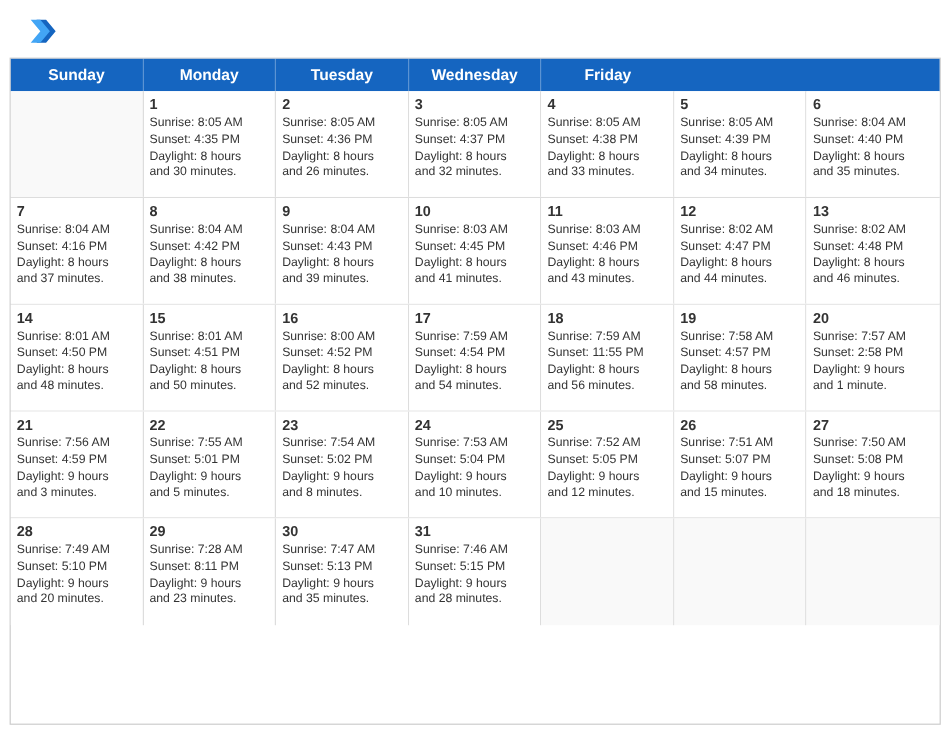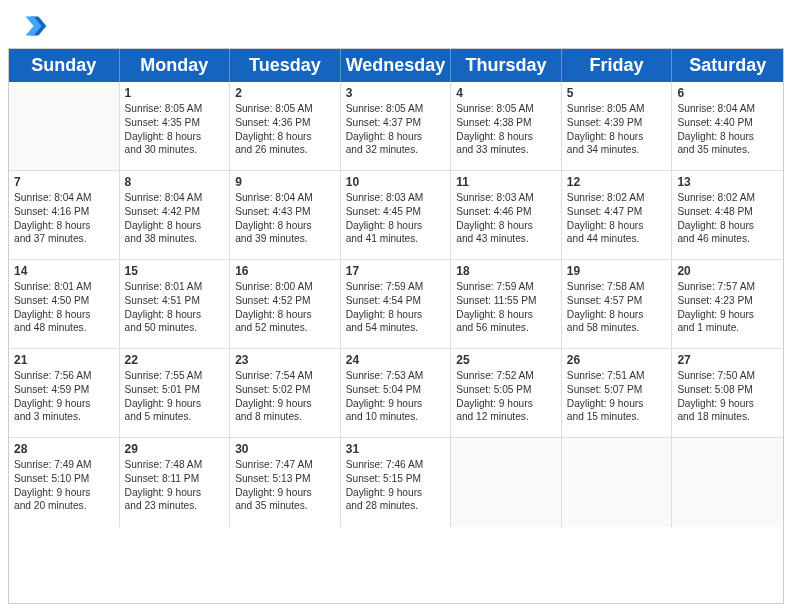--- a/index.html
+++ b/index.html
@@ -58,21 +58,21 @@
       border: 1px solid #ccc;
       margin: 0 8px 8px 8px;
     }
     .cal-header {
       display: grid;
       grid-template-columns: repeat(7, 1fr);
       background: #1565c0;
     }
     .cal-header-cell {
       color: #fff;
-      font-size: 18px;
+      font-size: 13px;
       font-weight: bold;
       padding: 6px 4px;
       text-align: center;
       border-right: 1px solid rgba(255,255,255,0.3);
     }
     .cal-header-cell:last-child { border-right: none; }
     .cal-body {
       display: grid;
       grid-template-rows: repeat(5, 1fr);
     }
@@ -125,23 +125,21 @@
       <div class="location"></div>
     </div>
   </div>
 
   <div class="calendar">
     <div class="cal-header">
     <div class="cal-header-cell">Sunday</div>
         <div class="cal-header-cell">Monday</div>
         <div class="cal-header-cell">Tuesday</div>
         <div class="cal-header-cell">Wednesday</div>
-        <div class="cal-header-cell">Thursday</div>
         <div class="cal-header-cell">Friday</div>
-        <div class="cal-header-cell">Saturday</div>
       </div>
     <div class="cal-body">
     <div class="cal-week">
           <div class="cal-cell empty"></div>
           <div class="cal-cell">
             <span class="day-number">1</span>
             <span class="cell-line">Sunrise: 8:05 AM</span>
             <span class="cell-line">Sunset: 4:35 PM</span>
             <span class="cell-line">Daylight: 8 hours</span>
             <span class="cell-line">and 30 minutes.</span>
@@ -272,21 +270,21 @@
           <div class="cal-cell">
             <span class="day-number">19</span>
             <span class="cell-line">Sunrise: 7:58 AM</span>
             <span class="cell-line">Sunset: 4:57 PM</span>
             <span class="cell-line">Daylight: 8 hours</span>
             <span class="cell-line">and 58 minutes.</span>
           </div>
           <div class="cal-cell">
             <span class="day-number">20</span>
             <span class="cell-line">Sunrise: 7:57 AM</span>
-            <span class="cell-line">Sunset: 4:23 PM</span>
+            <span class="cell-line">Sunset: 2:58 PM</span>
             <span class="cell-line">Daylight: 9 hours</span>
             <span class="cell-line">and 1 minute.</span>
           </div>
         </div>
         <div class="cal-week">
           <div class="cal-cell">
             <span class="day-number">21</span>
             <span class="cell-line">Sunrise: 7:56 AM</span>
             <span class="cell-line">Sunset: 4:59 PM</span>
             <span class="cell-line">Daylight: 9 hours</span>
@@ -338,21 +336,21 @@
         <div class="cal-week">
           <div class="cal-cell">
             <span class="day-number">28</span>
             <span class="cell-line">Sunrise: 7:49 AM</span>
             <span class="cell-line">Sunset: 5:10 PM</span>
             <span class="cell-line">Daylight: 9 hours</span>
             <span class="cell-line">and 20 minutes.</span>
           </div>
           <div class="cal-cell">
             <span class="day-number">29</span>
-            <span class="cell-line">Sunrise: 7:48 AM</span>
+            <span class="cell-line">Sunrise: 7:28 AM</span>
             <span class="cell-line">Sunset: 8:11 PM</span>
             <span class="cell-line">Daylight: 9 hours</span>
             <span class="cell-line">and 23 minutes.</span>
           </div>
           <div class="cal-cell">
             <span class="day-number">30</span>
             <span class="cell-line">Sunrise: 7:47 AM</span>
             <span class="cell-line">Sunset: 5:13 PM</span>
             <span class="cell-line">Daylight: 9 hours</span>
             <span class="cell-line">and 35 minutes.</span>

